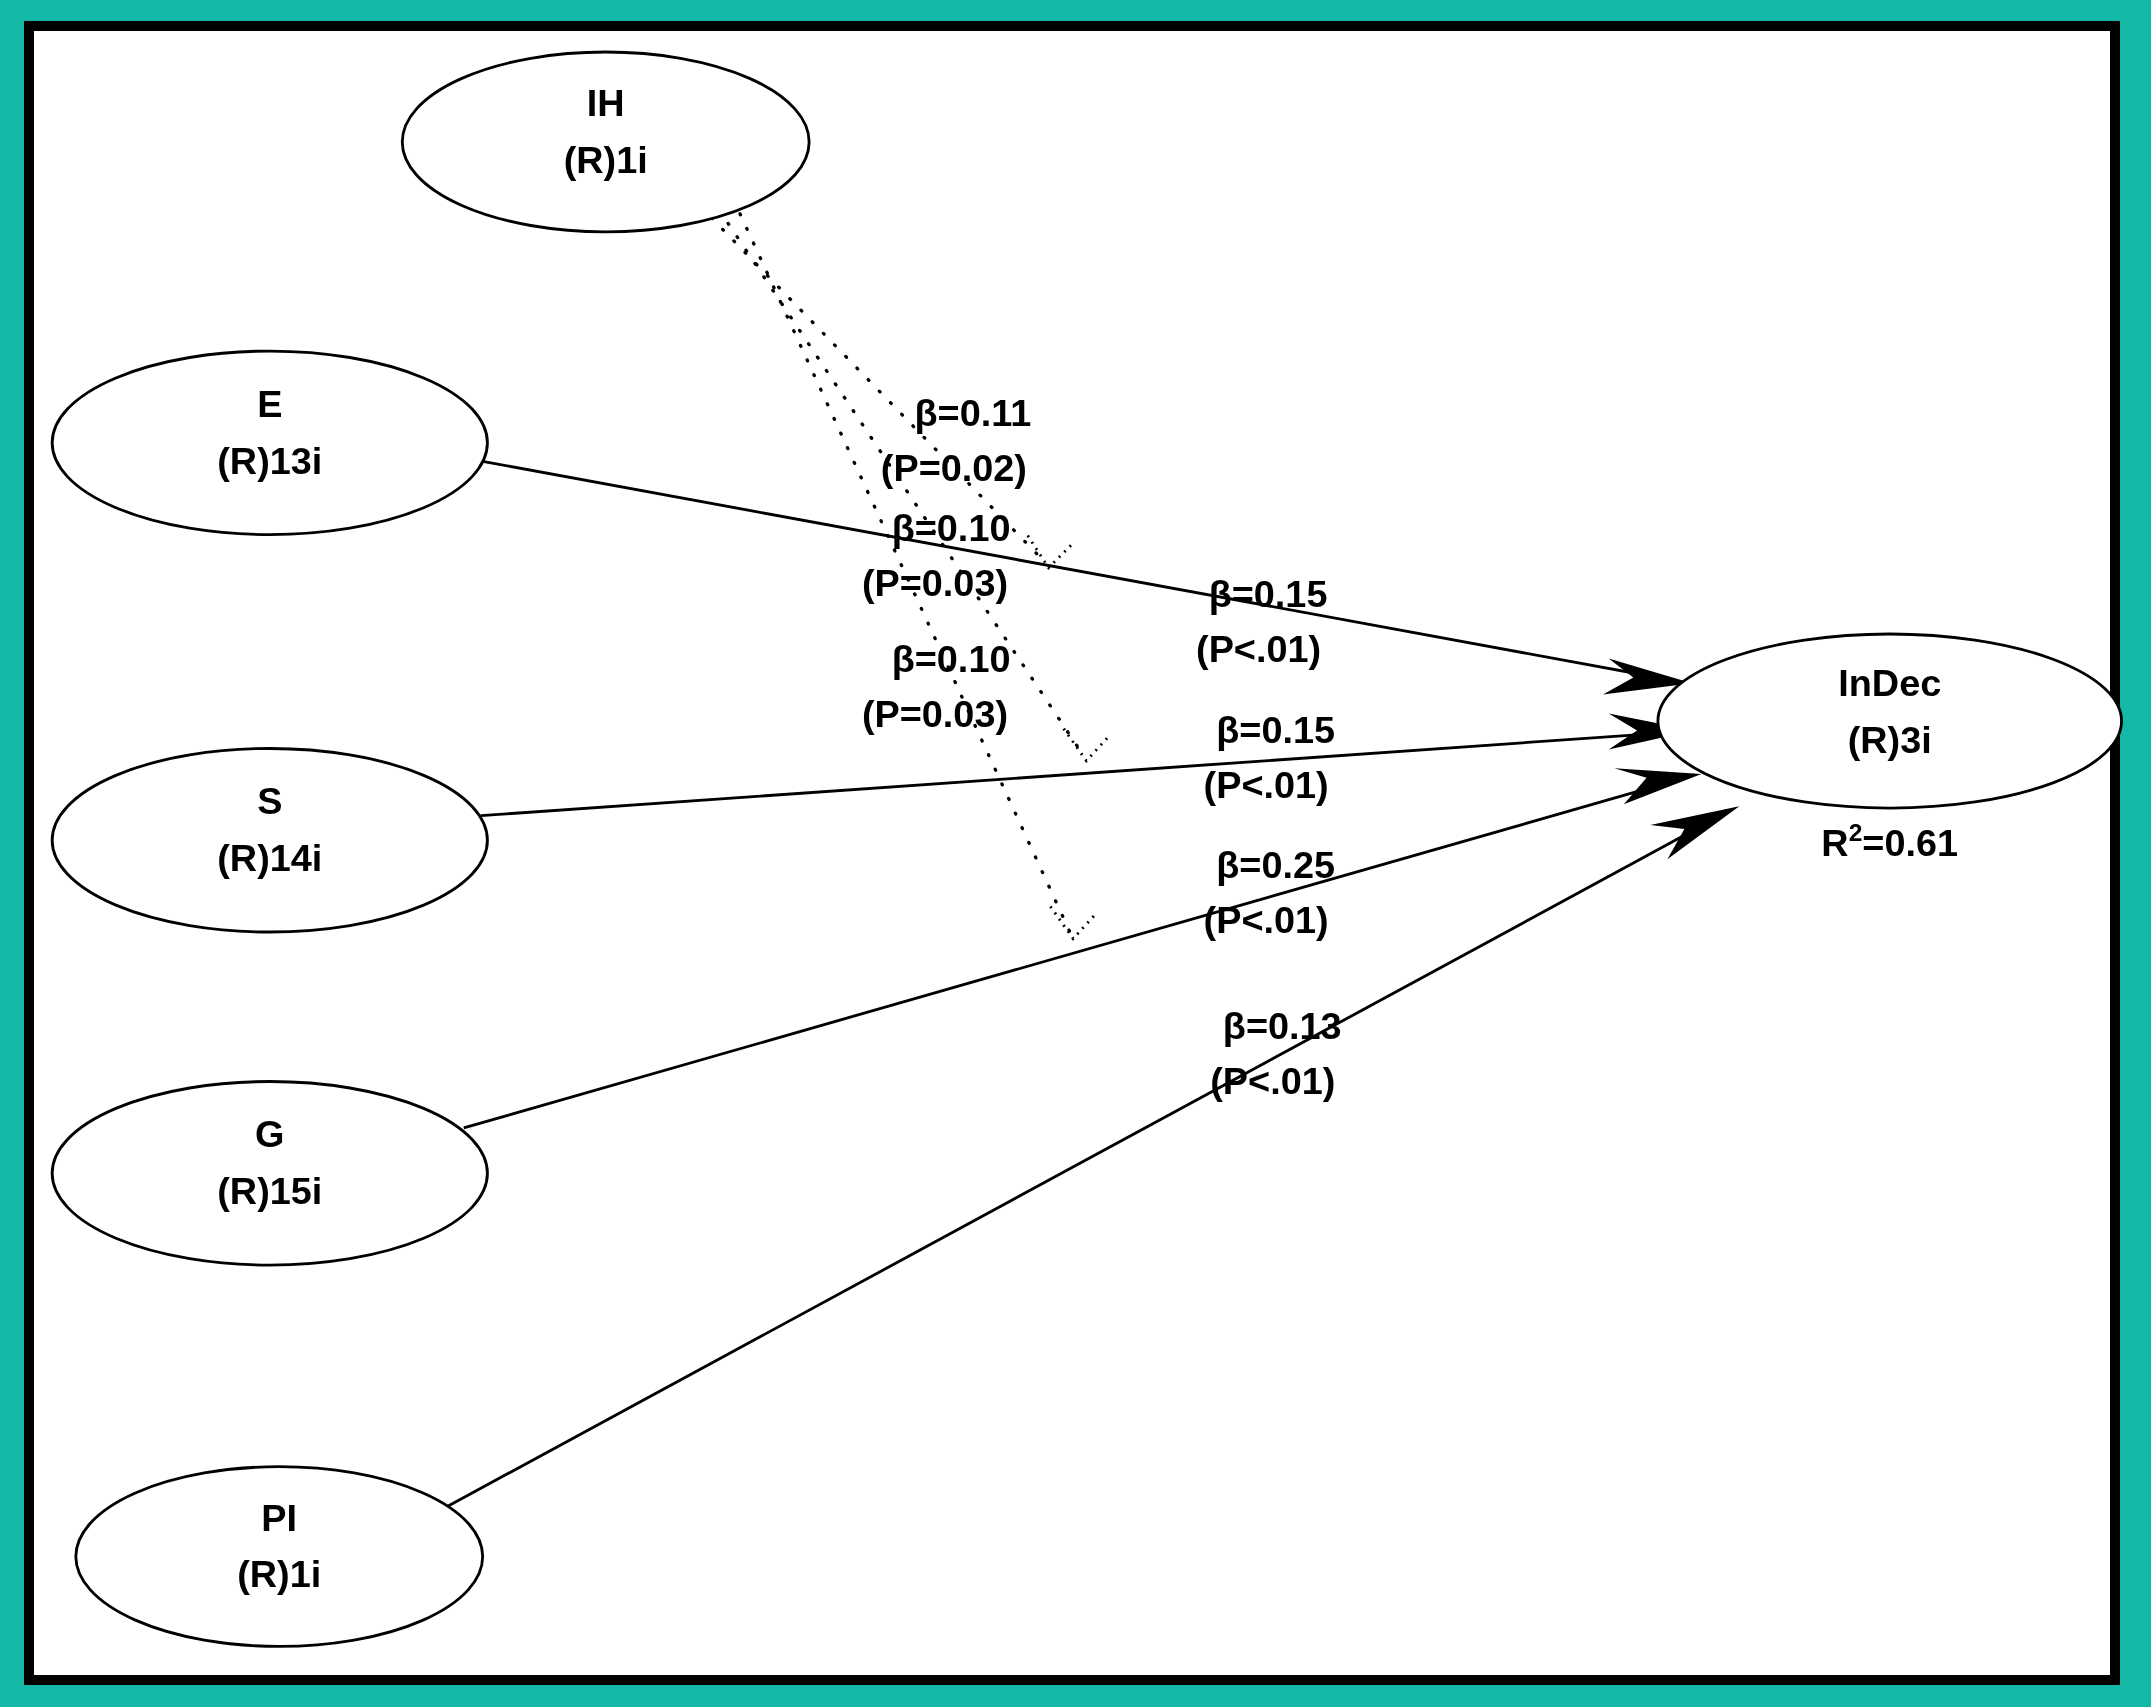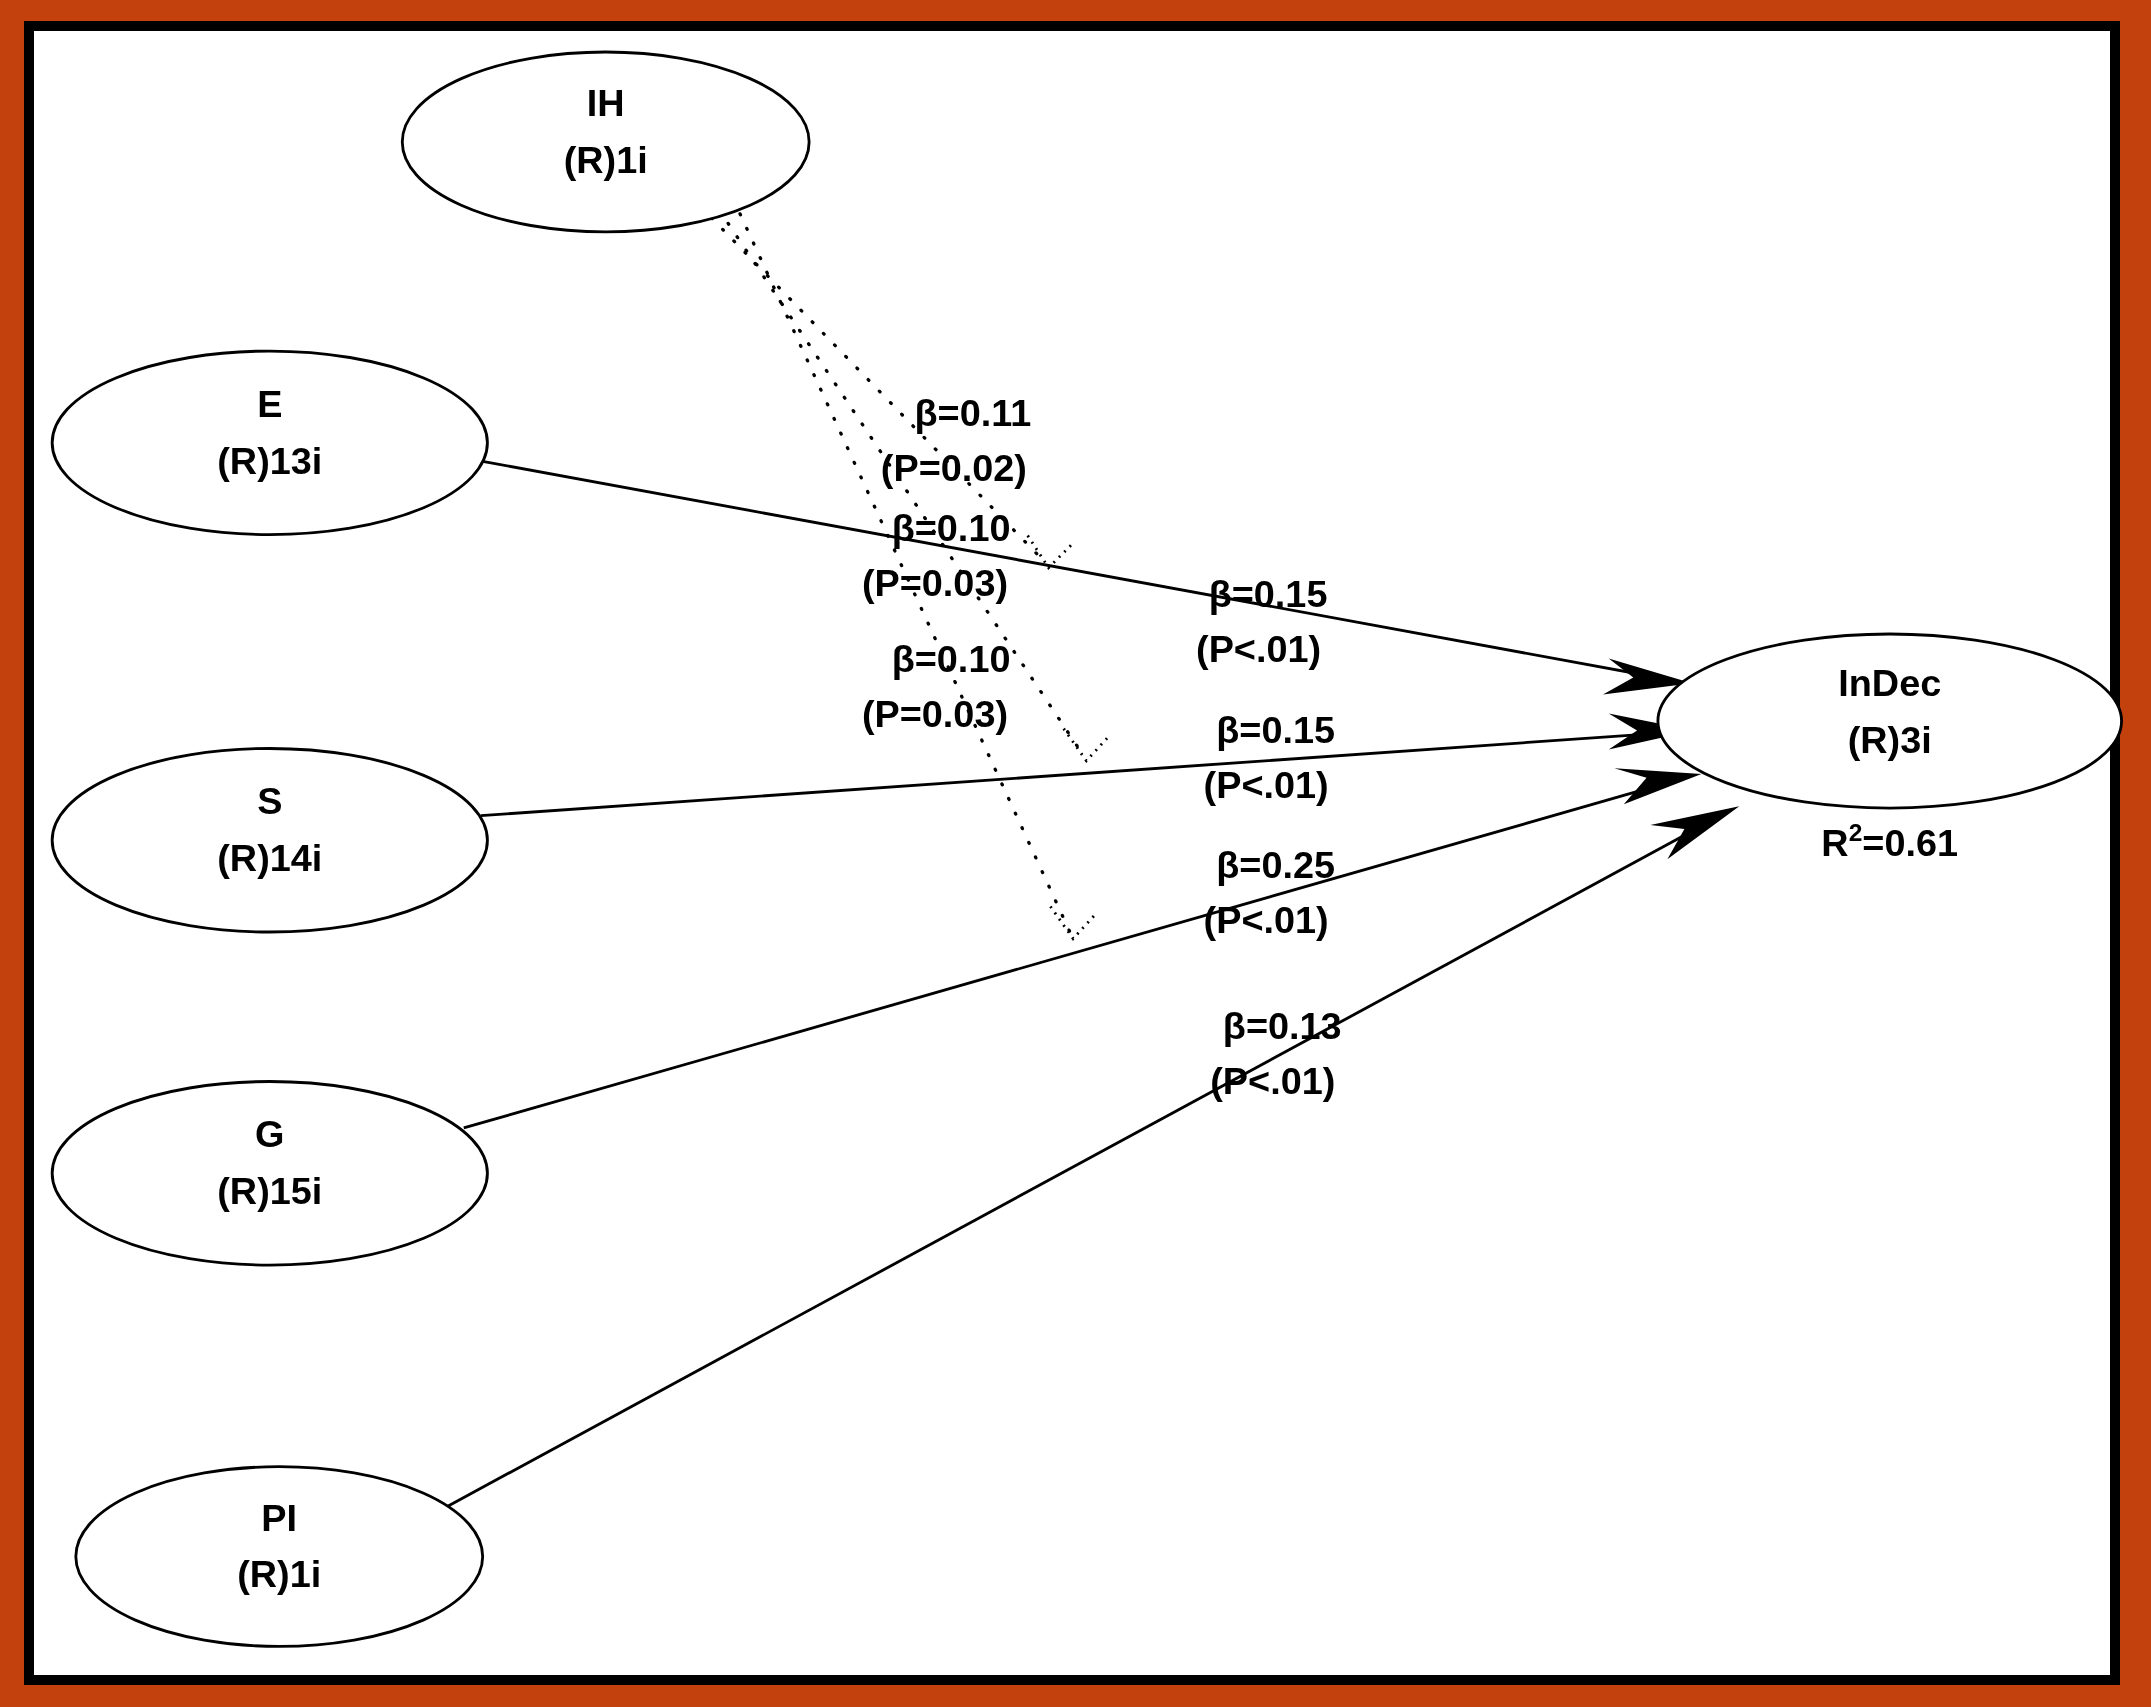--- a/index.html
+++ b/index.html
@@ -4,21 +4,21 @@
 <style>
   html, body {
     margin: 0;
     padding: 0;
     background: #ffffff;
   }
   #page {
     position: relative;
     width: 2151px;
     height: 1707px;
-    background: #c2410c;
+    background: #14b8a6;
     font-family: "Liberation Sans", sans-serif;
     overflow: hidden;
   }
   #frame {
     position: absolute;
     left: 24px;
     top: 21px;
     width: 2096px;
     height: 1664px;
     border: 10.4px solid #000000;

